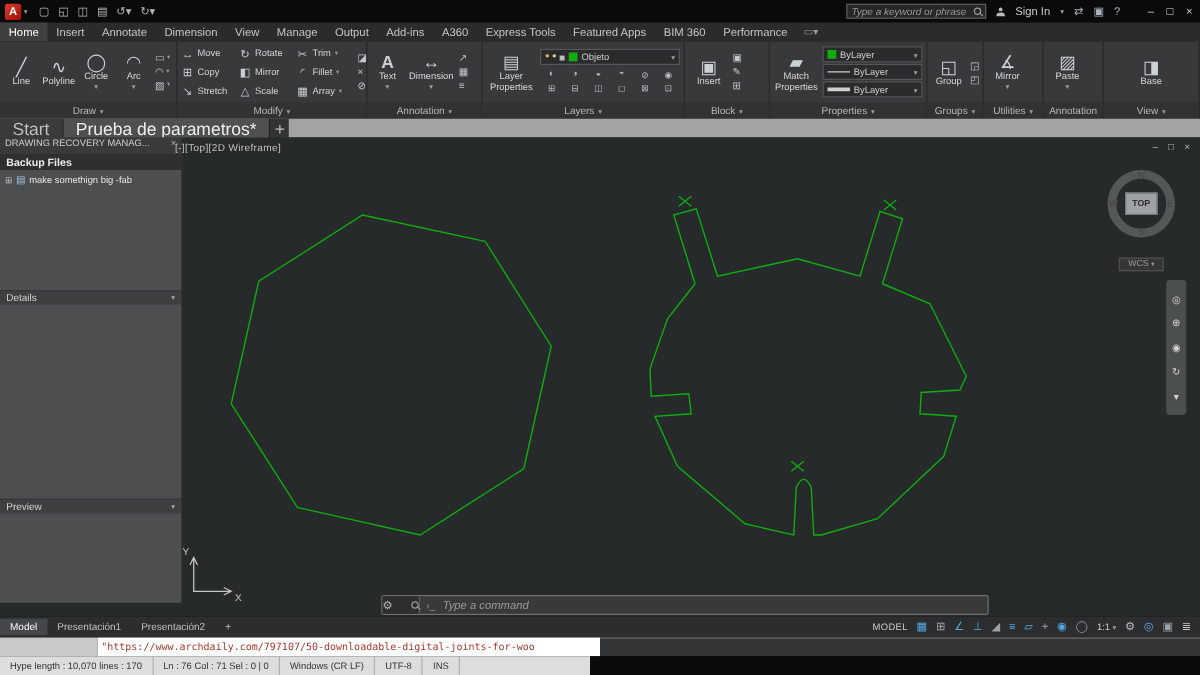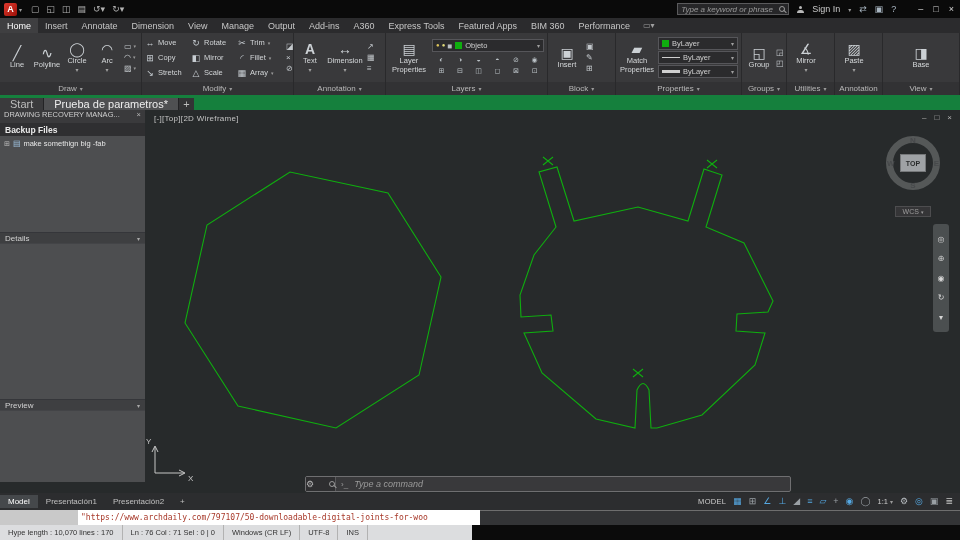--- a/index.html
+++ b/index.html
@@ -47,28 +47,28 @@
   .dd{background:#2b2b2d;border:1px solid #56565a;height:13px;display:flex;align-items:center;font-size:7.5px;color:#cfcfcf;padding:0 3px;gap:3px}
   .dd .caret{margin-left:auto;font-size:6px;color:#9f9f9f}
   .swatch{width:7px;height:7px;background:var(--green);flex:0 0 auto}
   .ltline{width:18px;height:1px;background:#cfcfcf}
   .ltline.thick{height:3px}
   .laycol{display:flex;flex-direction:column;gap:2px;width:112px}
   .laygrid{display:grid;grid-template-columns:repeat(6,1fr);grid-auto-rows:11px;align-items:center;justify-items:center;font-size:7px}
   .propcol{display:flex;flex-direction:column;gap:1px;width:82px}
 
   
-  .filetabs{left:0;top:95px;width:960px;height:15px;background:#15803d;display:flex;align-items:flex-end;font-size:11px}
+  .filetabs{left:0;top:95px;width:960px;height:15px;background:#a3a3a3;display:flex;align-items:center;font-size:14px}
   .ftab{padding:0 10px;display:flex;align-items:center;background:#3a3a3c;color:#bdbdbd;border-right:1px solid #232325}
   .ftab.active{background:#4f5052;color:#eeeeee}
   .ftab-plus{width:15px;display:flex;align-items:center;justify-content:center;color:#bdbdbd;background:#333335}
 
   
   .main{left:0;top:110px;width:960px;height:383px;background:#272a2b}
-  .vplabel{left:154px;top:4px;font-size:8px;color:#c2c2c2;letter-spacing:.3px}
+  .vplabel{left:140px;top:4px;font-size:8px;color:#c2c2c2;letter-spacing:.3px}
   .dwinbtns{right:8px;top:3px;display:flex;gap:8px;color:#b2b2b2;font-size:8px}
   .viewcube{left:886px;top:26px;width:54px;height:54px}
   .vc-ring{position:absolute;inset:0;border-radius:50%;border:7px solid rgba(160,162,164,.38)}
   .vc-l{position:absolute;font-size:8px;font-weight:bold;color:#47494b}
   .vc-n{top:0;left:50%;transform:translateX(-50%)}
   .vc-s{bottom:0;left:50%;transform:translateX(-50%)}
   .vc-w{left:1px;top:50%;transform:translateY(-50%)}
   .vc-e{right:1px;top:50%;transform:translateY(-50%)}
   .vc-top{position:absolute;left:50%;top:50%;transform:translate(-50%,-50%);width:26px;height:18px;background:#9fa2a5;border:1px solid #76787a;color:#2a2c2d;font-size:7px;font-weight:bold;display:flex;align-items:center;justify-content:center}
   .wcsbox{left:895px;top:96px;width:36px;height:11px;background:#353537;border:1px solid #4d4d4f;color:#9c9c9c;font-size:7px;display:flex;align-items:center;justify-content:center;gap:2px}

